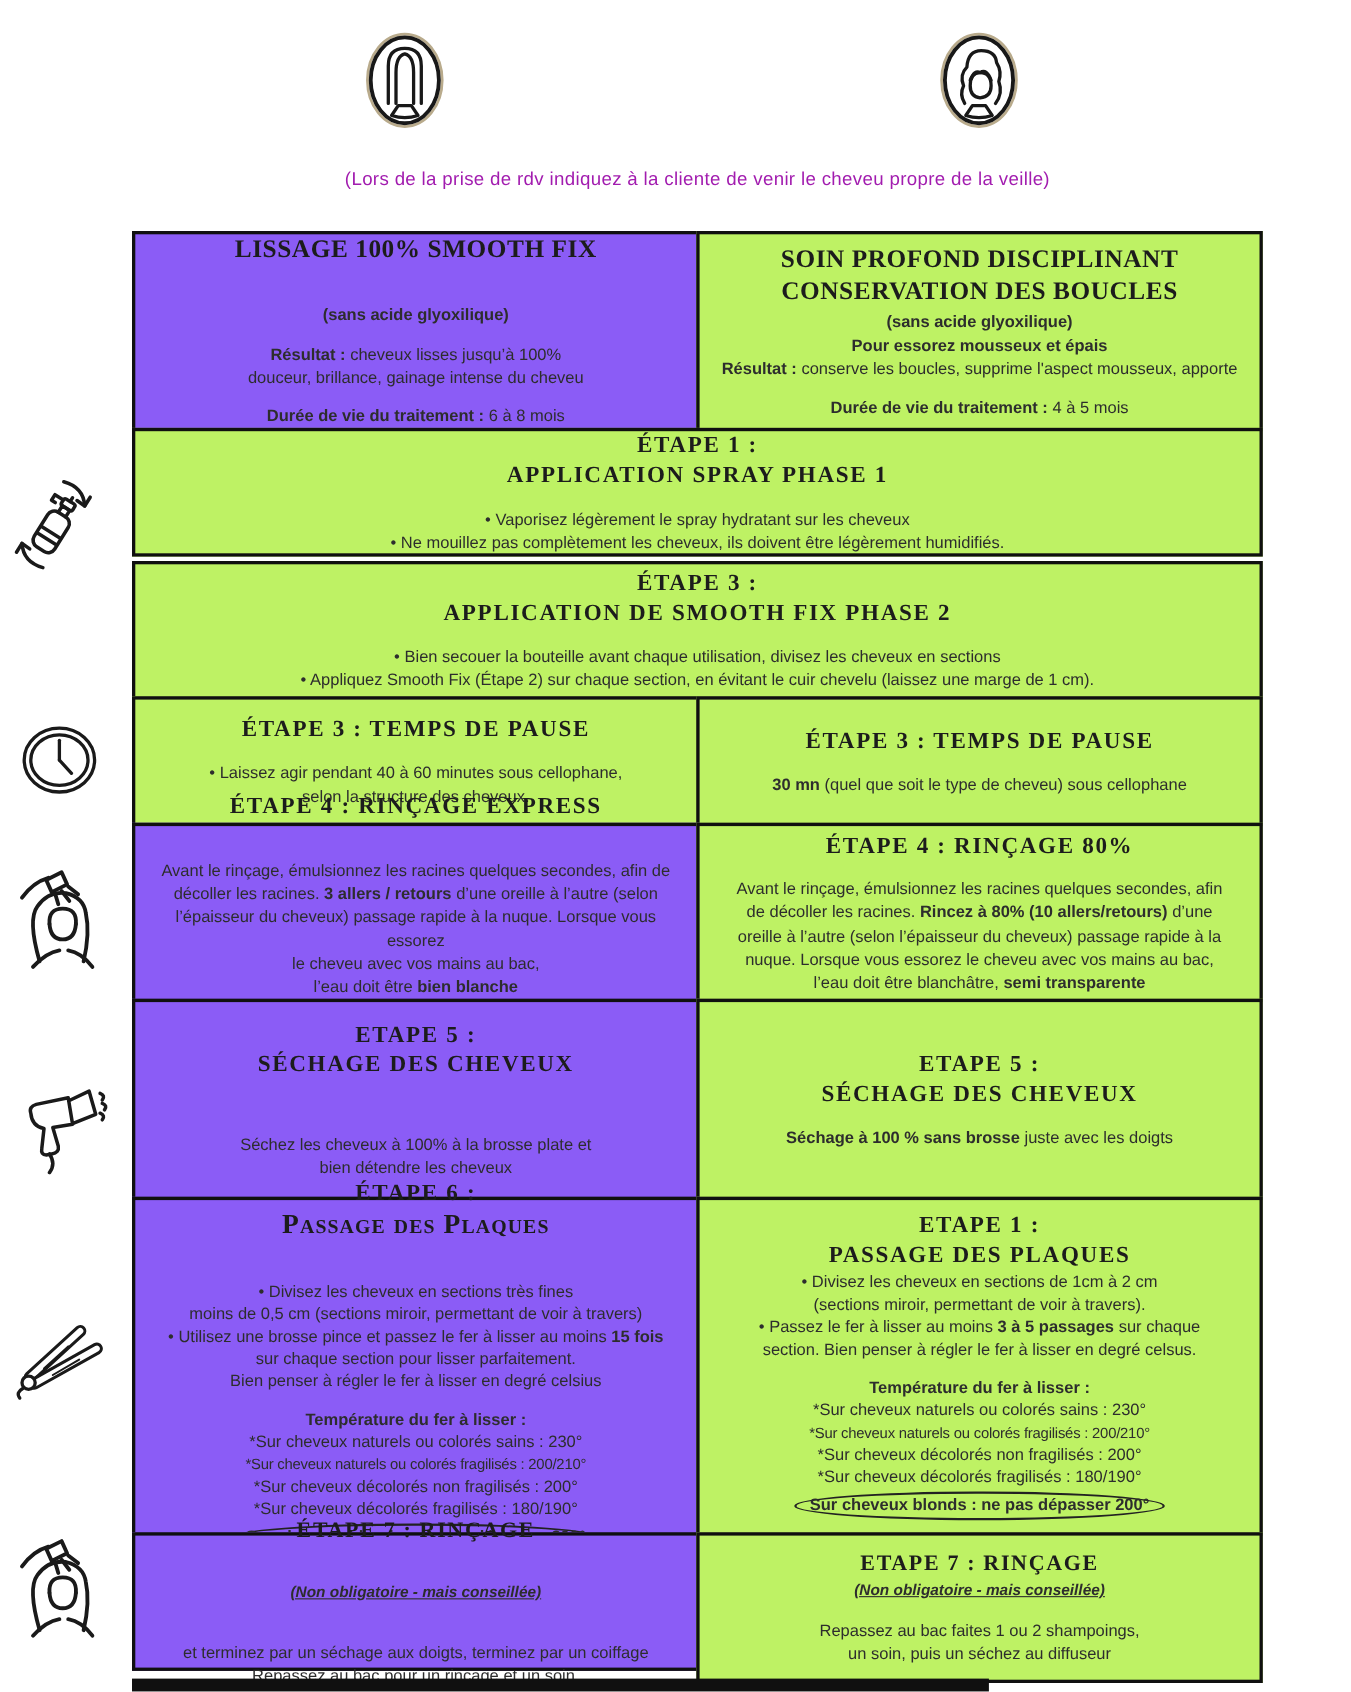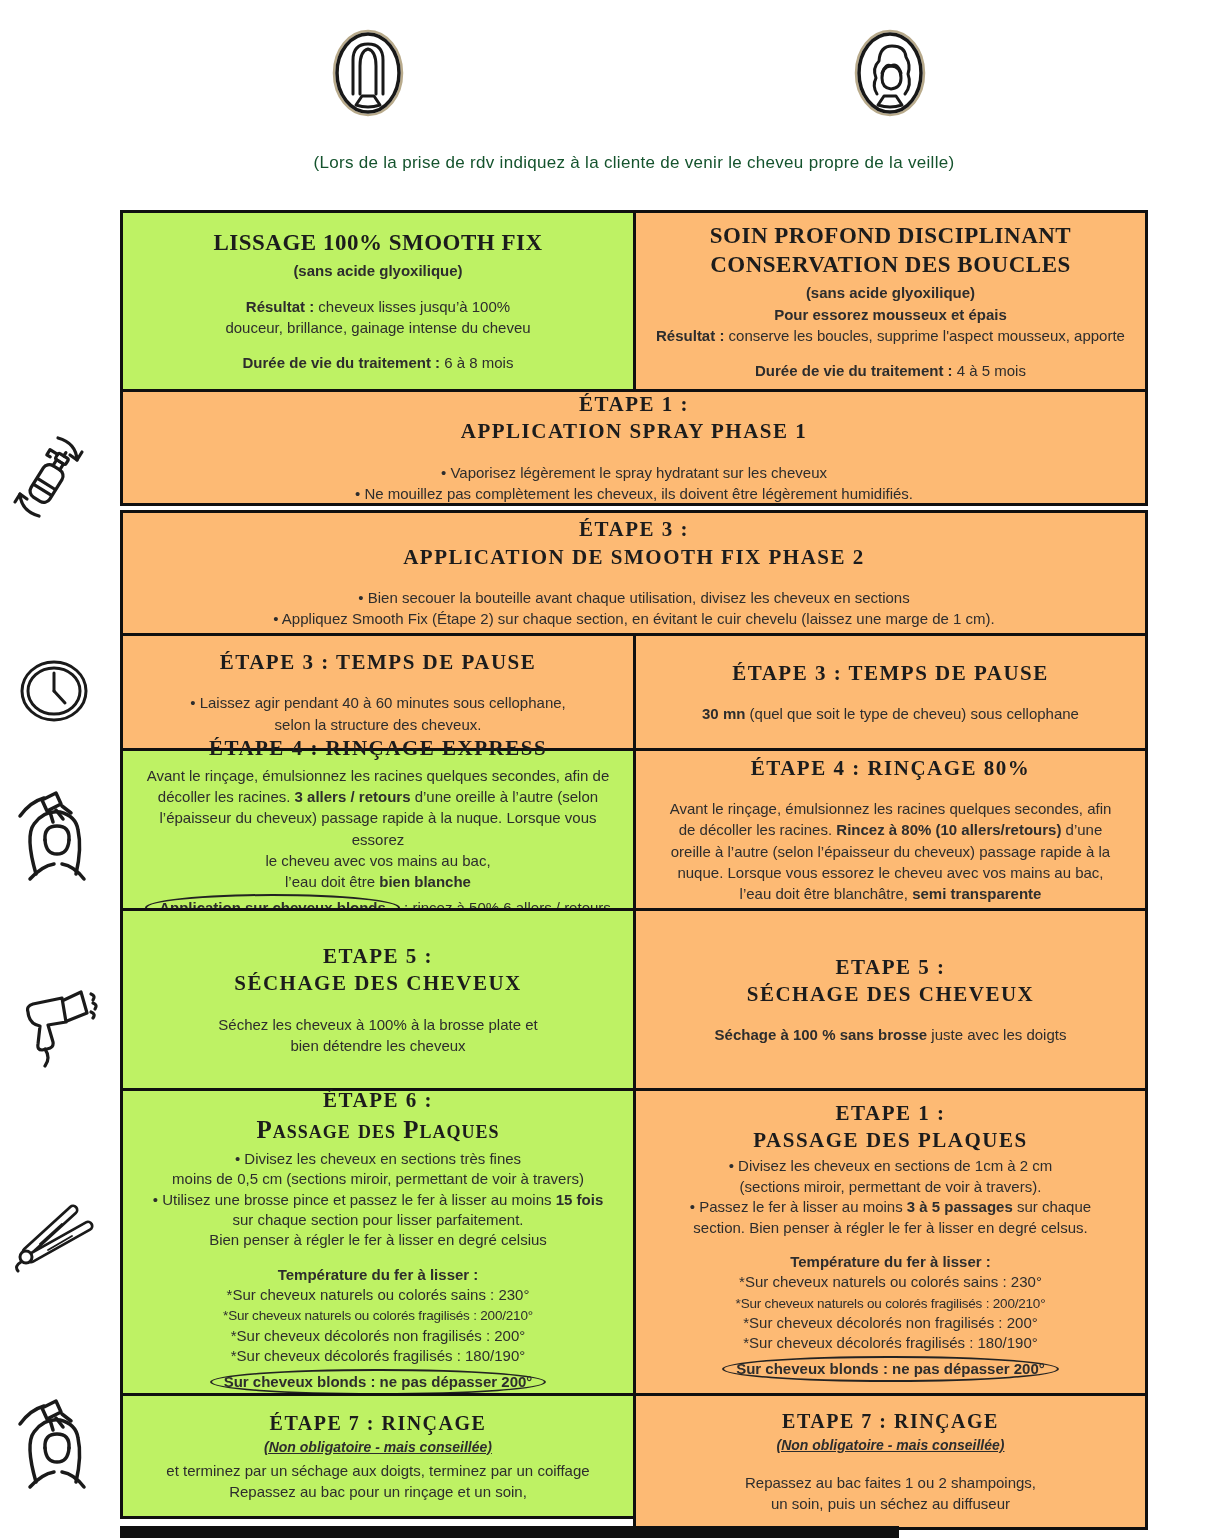--- a/index.html
+++ b/index.html
@@ -1,26 +1,26 @@
 <!DOCTYPE html>
 <html><head>
 <meta charset="utf-8">
 <style>
   html,body{margin:0;padding:0;background:#fff;}
   .page{position:relative;width:1228px;height:1538px;background:#ffffff;overflow:hidden;
         font-family:"Liberation Sans",sans-serif;}
   .intro{position:absolute;left:120px;top:153px;width:1028px;text-align:center;
-         font-size:17px;color:#14532d;letter-spacing:.3px;}
+         font-size:17px;color:#a21caf;letter-spacing:.3px;}
   .badge{position:absolute;}
   .micon{position:absolute;}
   .cell{position:absolute;border:3px solid #101010;box-sizing:border-box;
         display:flex;flex-direction:column;align-items:center;justify-content:center;
         text-align:center;padding:4px 10px;}
-  .light{background:#bef264;}
-  .gray{background:#fdba74;}
+  .light{background:#8b5cf6;gap:32px;}
+  .gray{background:#bef264;}
   .title{font-family:"Liberation Serif",serif;font-weight:700;color:#1c1c1c;
          font-size:21px;letter-spacing:1.5px;line-height:1.3;}
   .t-hdr .title{font-size:23px;letter-spacing:.5px;}
   .t-light .title{font-weight:700;}
   .c-e6l .title .line:nth-child(2){font-variant:small-caps;font-size:25px;letter-spacing:1px;}
   .c-e7l .title,.c-e7r .title{font-size:20px;}
   .body{font-size:15px;color:#2d2d2d;line-height:1.42;margin-top:2px;}
   .c-e6l .body,.c-e6r .body{line-height:1.36;}
   .line{min-height:6px;}
   .line.blank{height:14px;}

